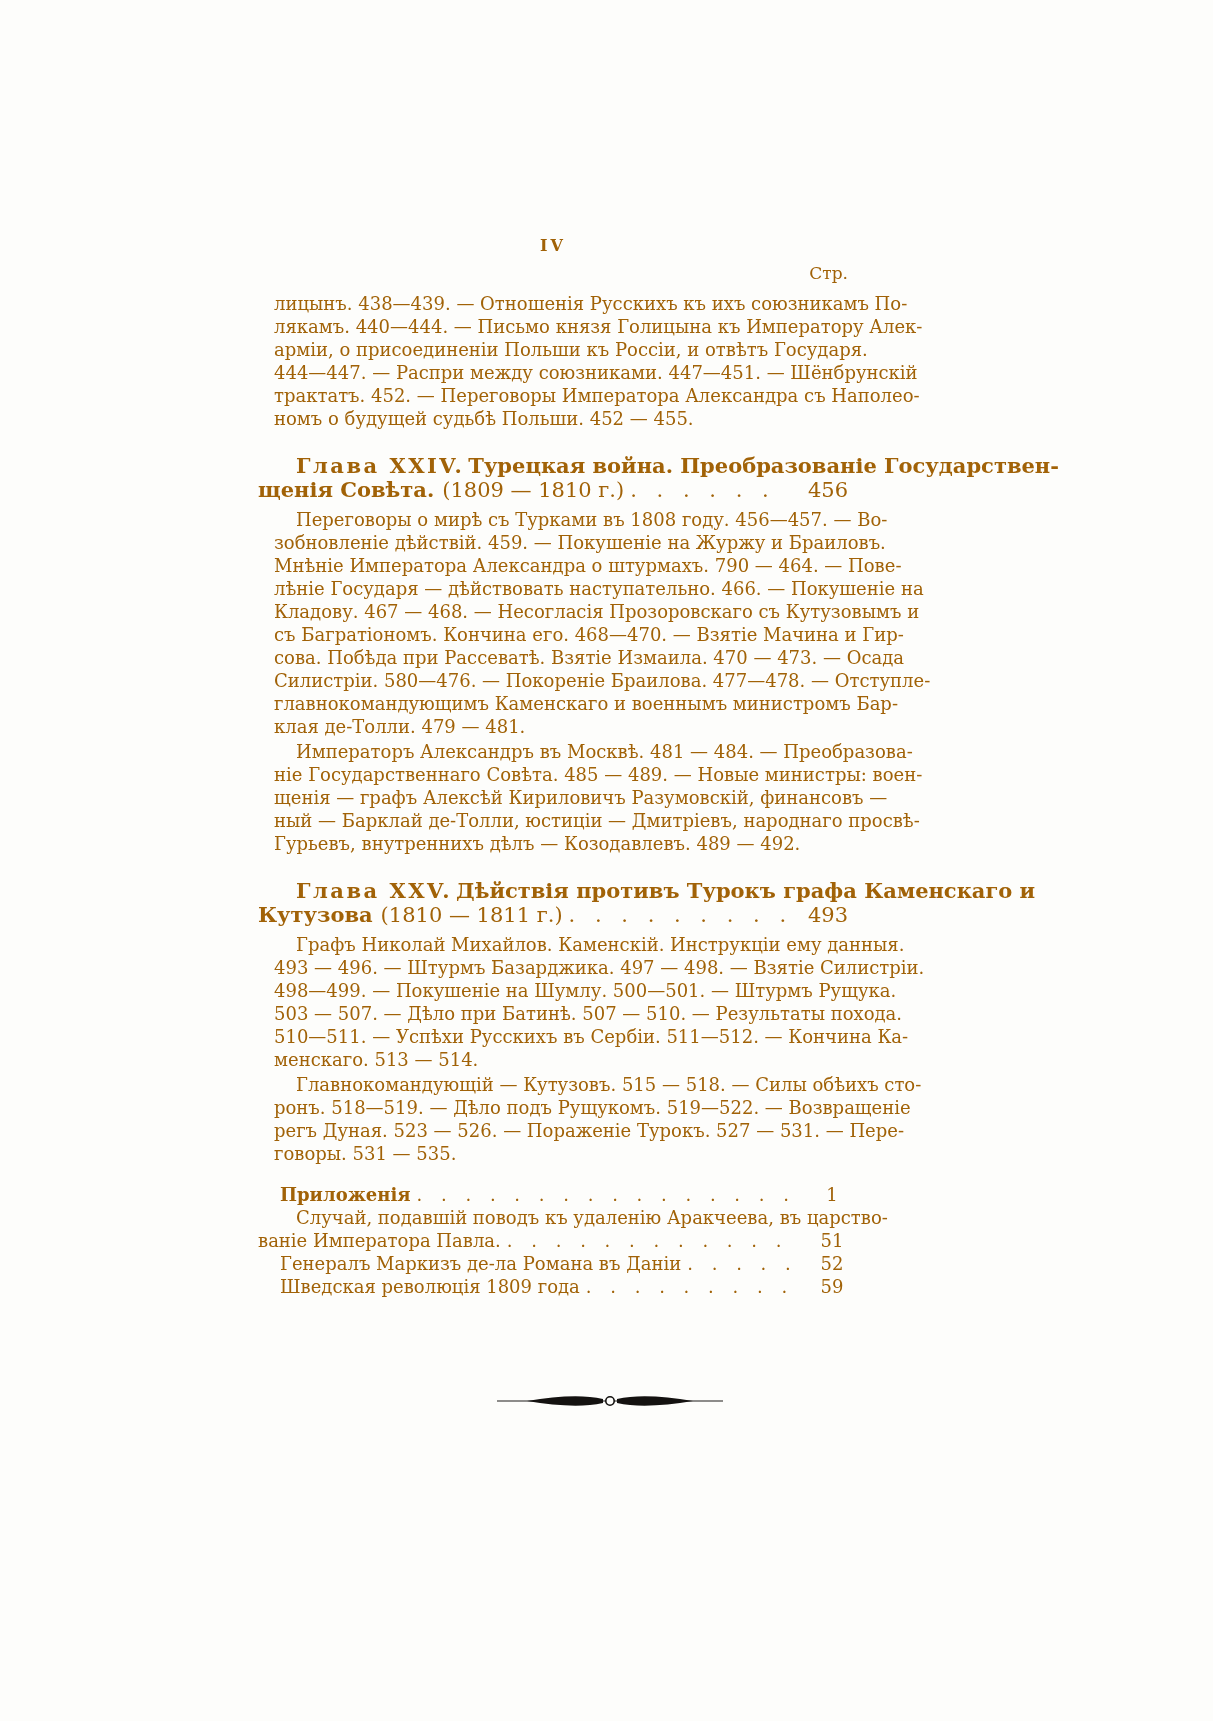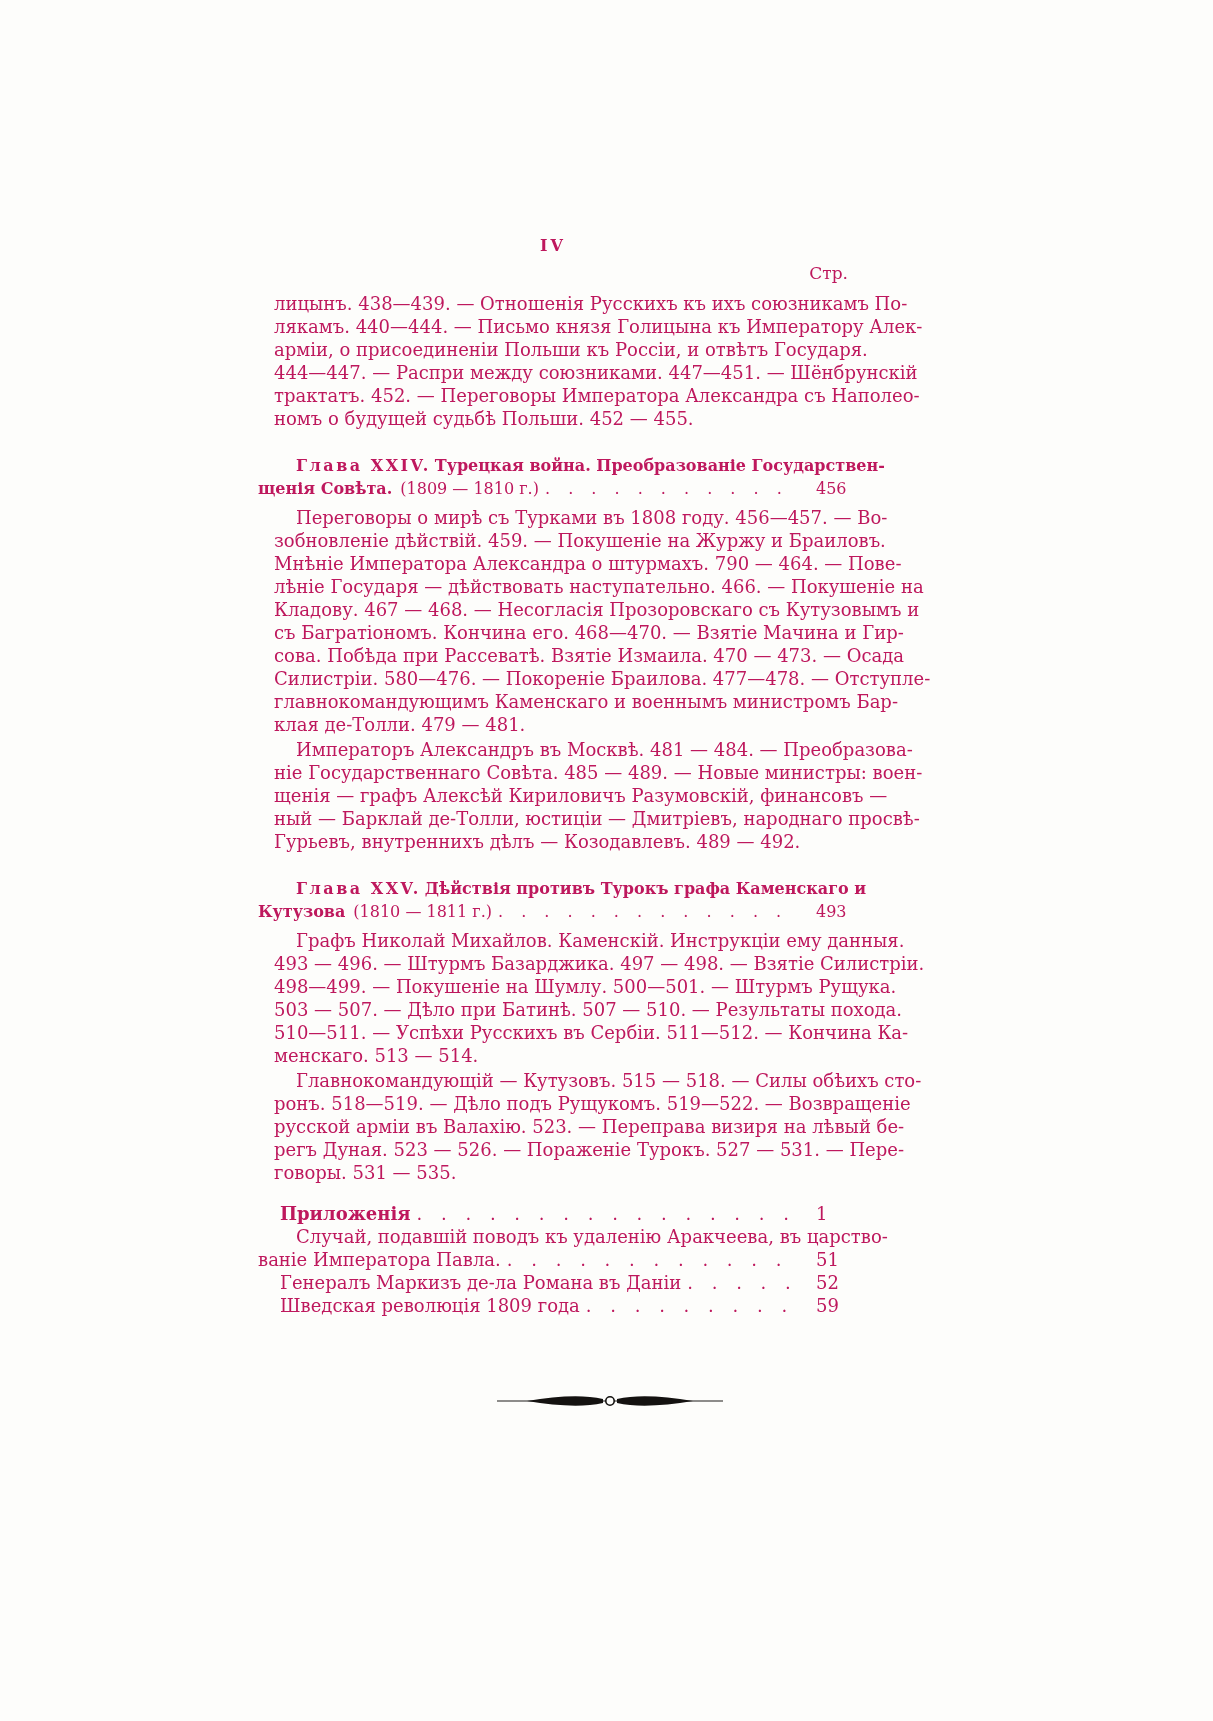--- a/index.html
+++ b/index.html
@@ -1,21 +1,21 @@
 <!DOCTYPE html>
 <html><head>
 <meta charset="utf-8">
 <style>
   html, body { margin: 0; padding: 0; background: #fdfdfb; }
   .page {
     position: relative;
     width: 1213px;
     height: 1721px;
     background: #fdfdfb;
-    color: #be185d;
+    color: #a16207;
     font-family: "DejaVu Serif", "Liberation Serif", serif;
     overflow: hidden;
   }
   .text-block {
     position: absolute;
     left: 258px;
     top: 236px;
     width: 590px;
     font-size: 18px;
     line-height: 23px;
@@ -36,21 +36,21 @@
   .para { margin-top: 8px; }
   .para.flow { margin-top: 2px; }
   .line {
     text-align: justify;
     text-align-last: justify;
     white-space: nowrap;
     margin-left: 16px;
   }
   .line.last { text-align: left; text-align-last: left; }
   .line.indent { padding-left: 22px; }
-  .chapter-heading { margin: 24px 0 6px 0; font-size: 16px; }
+  .chapter-heading { margin: 24px 0 6px 0; font-size: 21px; }
   .ch-label { font-weight: bold; letter-spacing: 2.5px; padding-right: 4px; }
   .ch-title { font-weight: bold; }
   .entry-row {
     display: flex;
     align-items: baseline;
     white-space: nowrap;
   }
   .entry-row .date { margin-left: 8px; font-weight: normal; }
   .leader {
     flex: 1;
@@ -59,21 +59,21 @@
     margin: 0 6px;
     font-weight: normal;
   }
   .leader::after {
     content: ". . . . . . . . . . . . . . . . . . . . . . . . . . . . . . . . . . . . . . . .";
     letter-spacing: 2px;
     word-spacing: 9px;
   }
   .pagenum {
     min-width: 32px;
-    text-align: left;
+    text-align: center;
     font-weight: normal;
     margin-left: 13px;
   }
   .appendix { margin-top: 18px; }
   .appendix-title-row .ch-title { font-weight: bold; }
   .entry-row.indented { padding-left: 22px; }
   .tailpiece {
     position: absolute;
     left: 495px;
     top: 1390px;
@@ -147,21 +147,20 @@
         <div class="line indent">Графъ Николай Михайлов. Каменскій. Инструкціи ему данныя.</div>
         <div class="line">493 — 496. — Штурмъ Базарджика. 497 — 498. — Взятіе Силистріи.</div>
         <div class="line">498—499. — Покушеніе на Шумлу. 500—501. — Штурмъ Рущука.</div>
         <div class="line">503 — 507. — Дѣло при Батинѣ. 507 — 510. — Результаты похода.</div>
         <div class="line">510—511. — Успѣхи Русскихъ въ Сербіи. 511—512. — Кончина Ка-</div>
         <div class="line last">менскаго. 513 — 514.</div>
       </div>
     <div class="para flow">
         <div class="line indent">Главнокомандующій — Кутузовъ. 515 — 518. — Силы обѣихъ сто-</div>
         <div class="line">ронъ. 518—519. — Дѣло подъ Рущукомъ. 519—522. — Возвращеніе</div>
-        <div class="line">русской арміи въ Валахію. 523. — Переправа визиря на лѣвый бе-</div>
         <div class="line">регъ Дуная. 523 — 526. — Пораженіе Турокъ. 527 — 531. — Пере-</div>
         <div class="line last">говоры. 531 — 535.</div>
       </div>
 
     <div class="appendix">
       <div class="entry-row indented appendix-title-row">
         <span class="ch-title">Приложенія</span>
         <span class="leader"></span>
         <span class="pagenum">1</span>
       </div>

